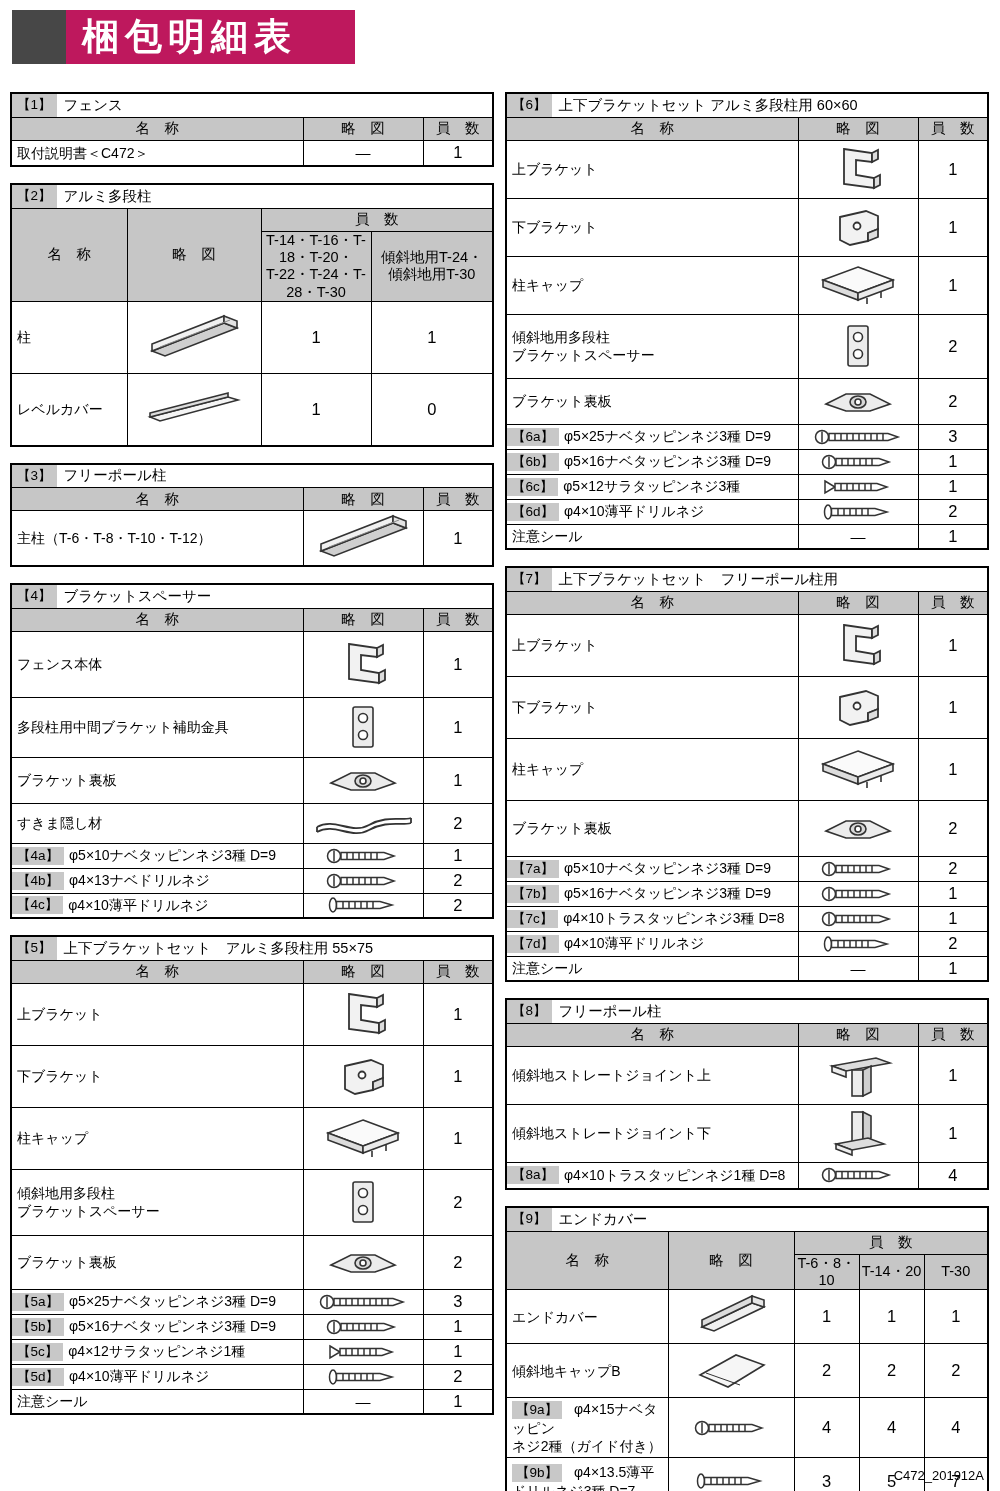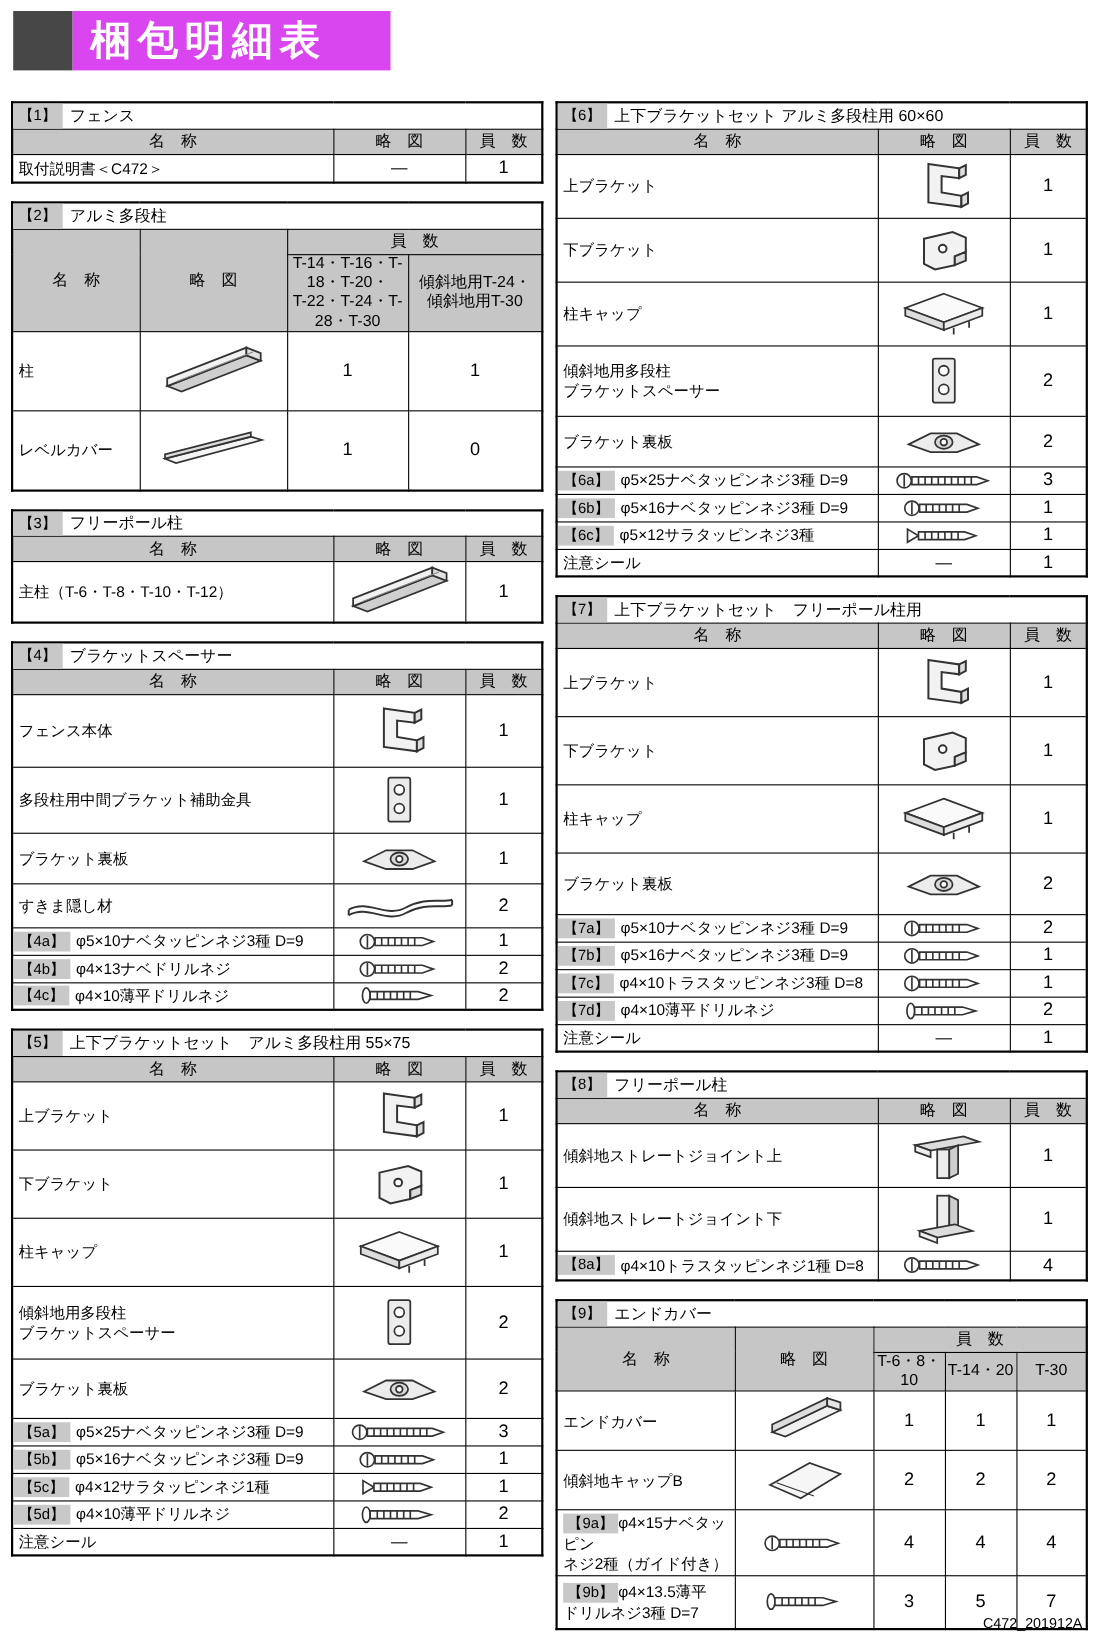--- a/index.html
+++ b/index.html
@@ -7,35 +7,35 @@
   body {
     width: 1000px; height: 1491px;
     font-family: "Liberation Sans", "DejaVu Sans", sans-serif;
     color: #000; position: relative; overflow: hidden;
   }
   .page { padding: 8px 10px; }
   
   .banner { display: flex; align-items: stretch; height: 54px; margin: 2px 0 28px 2px; width: fit-content; }
   .banner-square { width: 54px; background: #474747; }
   .banner-main {
-    background: #d946ef; color: #fff; font-size: 37px; font-weight: bold;
+    background: #be185d; color: #fff; font-size: 37px; font-weight: bold;
     display: flex; align-items: center; padding: 0 58px 0 16px; letter-spacing: 6px;
   }
   
   .columns { display: flex; gap: 12px; align-items: flex-start; }
   .col { display: flex; flex-direction: column; gap: 16px; }
   .col { width: 483px; }
   
   table.sec { border-collapse: collapse; table-layout: fixed; border: 2px solid #000; }
   table.sec td, table.sec th { border: 1px solid #000; vertical-align: middle; overflow: hidden; }
   tr.trow td { height: 24px; padding: 0; }
   .ncell { display: flex; align-items: center; height: 100%; }
   .tag { background: #c8c8c8; font-size: 13.5px; white-space: nowrap; }
   .tag.full { height: 100%; display: flex; align-items: center; padding: 0 5px; flex: 0 0 auto; }
-  .tag.inl { display: inline-block; padding: 0 4px; margin-right: 0; }
+  .tag.inl { display: inline-block; padding: 0 4px; margin-right: 12px; }
   .sect { padding: 0 7px; font-size: 14.5px; white-space: nowrap; }
   tr.hrow th { background: #c6c6c6; height: 23px; font-size: 14.5px; font-weight: normal; padding: 0 2px; }
   th.qtop { height: 20px; }
   th.subh { font-size: 9.5px; line-height: 1.2; font-weight: normal; padding: 1px 1px; }
   td.namecell { padding: 0; }
   .nm { padding: 2px 5px; font-size: 14px; line-height: 1.3; }
   td.iconcell { text-align: center; line-height: 0; }
   td.iconcell svg { display: inline-block; vertical-align: middle; }
   .dash { font-size: 15px; line-height: 1; display: inline-block; }
   td.qty { text-align: center; font-size: 16.5px; }
@@ -688,20 +688,41 @@
                       <line x1="40" y1="6.5" x2="40" y2="13.5"></line>
                       <line x1="46" y1="6.5" x2="46" y2="13.5"></line>
                       <line x1="52" y1="6.5" x2="52" y2="13.5"></line>
                     </g>
                   </svg></span></td>
               <td class="qty">1</td>
             </tr>
             <tr style="height:25px">
               <td class="namecell">
                 <div class="ncell">
+                  <span class="tag full">【6d】</span>
+                  <span class="nm">φ4×10薄平ドリルネジ</span>
+                </div>
+              </td>
+              <td class="iconcell"><span><svg width="78" height="20" viewBox="0 0 78 20">
+                    <g stroke="#333" stroke-width="1.5" fill="#fff">
+                      <ellipse cx="9" cy="10" rx="3.5" ry="7"></ellipse>
+                      <path d="M12.5 6.5 H56 L68 10 L56 13.5 H12.5 Z"></path>
+                      <line x1="19" y1="6.5" x2="19" y2="13.5"></line>
+                      <line x1="25" y1="6.5" x2="25" y2="13.5"></line>
+                      <line x1="31" y1="6.5" x2="31" y2="13.5"></line>
+                      <line x1="37" y1="6.5" x2="37" y2="13.5"></line>
+                      <line x1="43" y1="6.5" x2="43" y2="13.5"></line>
+                      <line x1="49" y1="6.5" x2="49" y2="13.5"></line>
+                    </g>
+                  </svg></span></td>
+              <td class="qty">2</td>
+            </tr>
+            <tr style="height:25px">
+              <td class="namecell">
+                <div class="ncell">
                   <span class="nm">注意シール</span>
                 </div>
               </td>
               <td class="iconcell"><span class="dash">—</span></td>
               <td class="qty">1</td>
             </tr>
           </tbody>
         </table>
         <table class="sec" style="width: 482px;">
           <colgroup>

